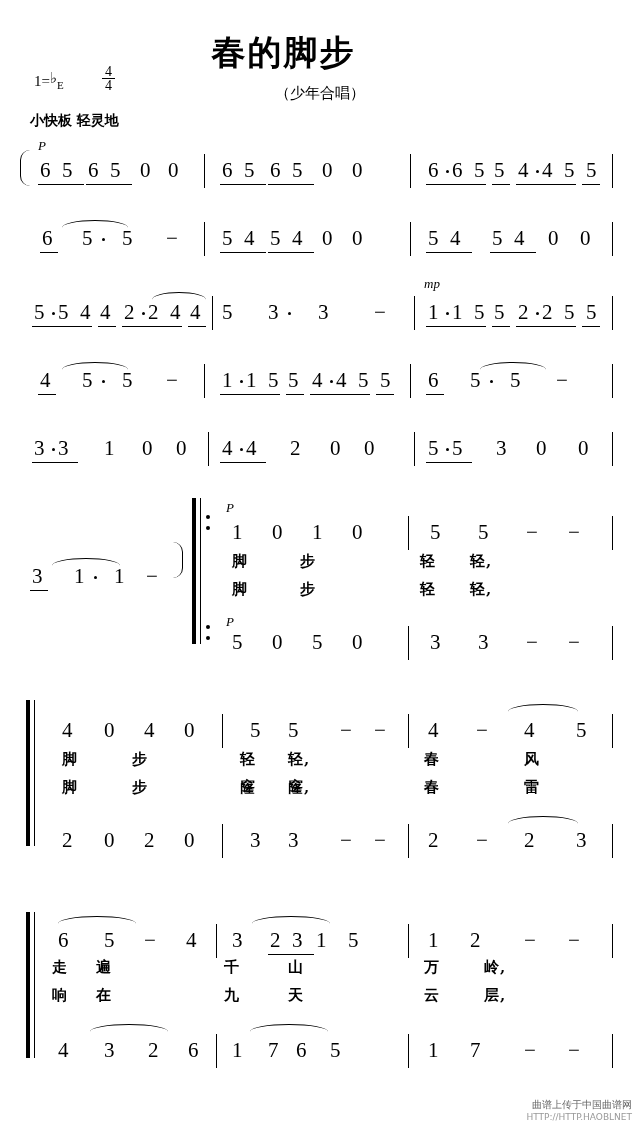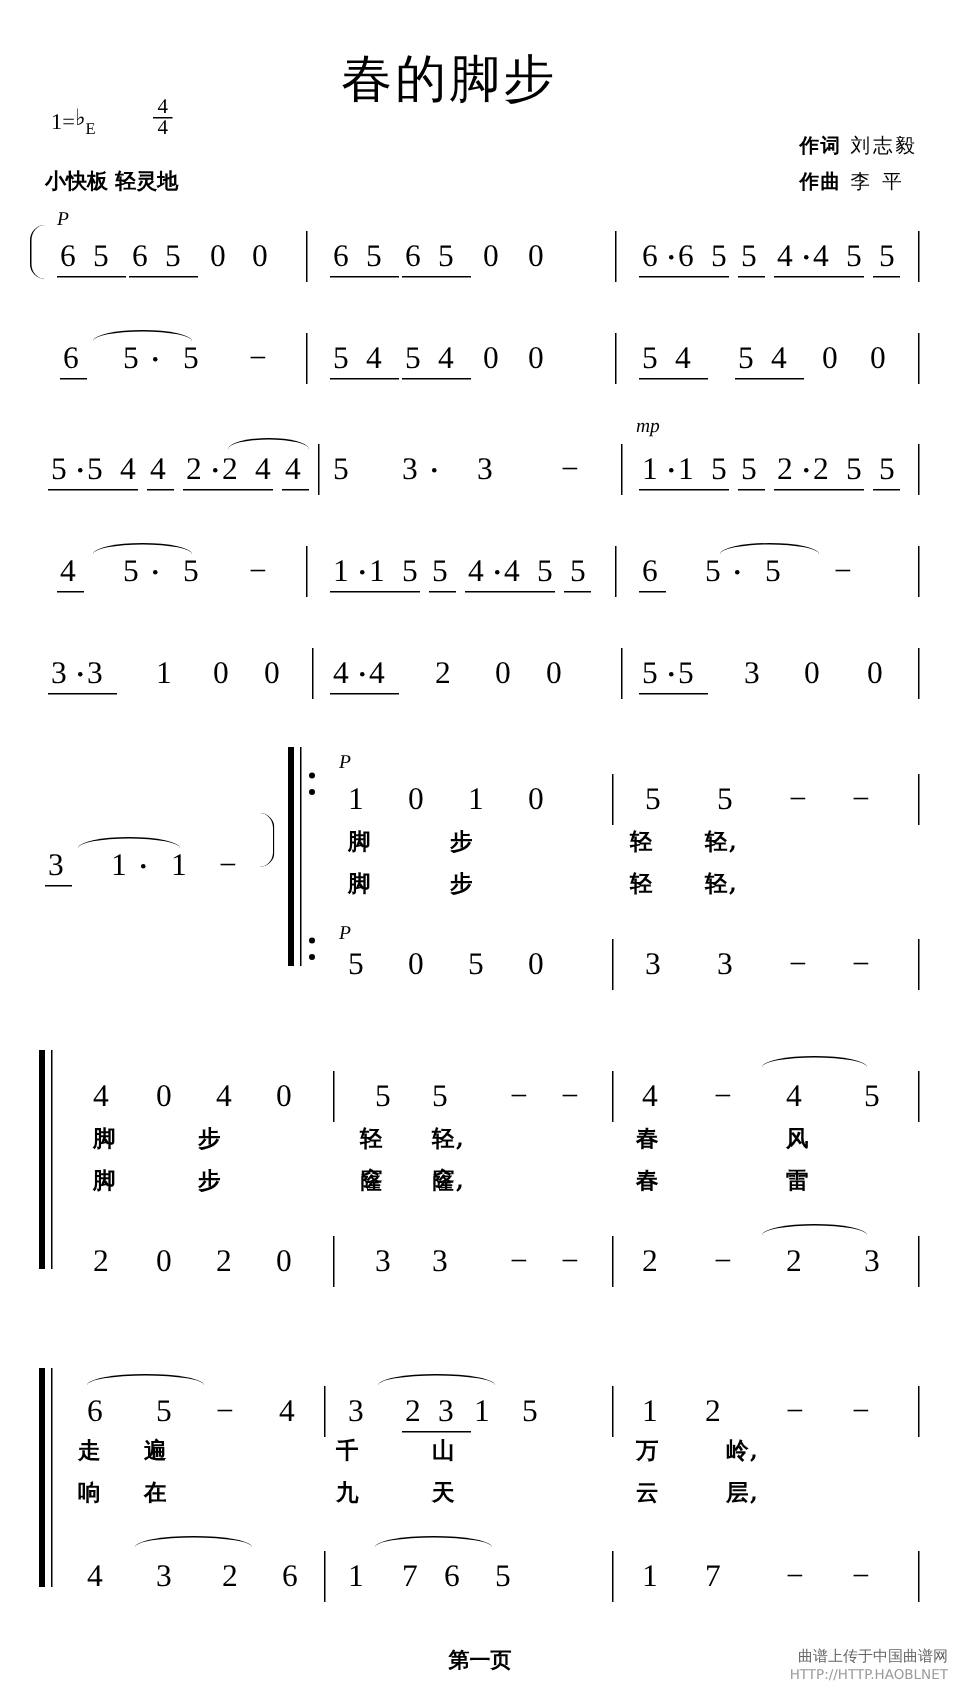--- a/index.html
+++ b/index.html
@@ -14,23 +14,23 @@
   .top-bar{
     position:absolute;left:4px;top:4px;
     font-family:"DejaVu Sans", sans-serif;
     font-size:12px;font-weight:bold;color:#d4232a;
     letter-spacing:0px;white-space:nowrap;
   }
   .top-bar .url{color:#d4232a;}
 
   
   .title{
-    position:absolute;left:16px;top:30px;width:567px;text-align:center;
+    position:absolute;left:0;top:30px;width:567px;text-align:center;
     font-family:"DejaVu Serif", serif;
-    font-size:34px;font-weight:normal;letter-spacing:2px;
+    font-size:34px;font-weight:bold;letter-spacing:2px;
   }
   .subtitle{
     position:absolute;left:0;top:84px;width:640px;text-align:center;
     font-family:"DejaVu Serif", serif;font-size:15px;
   }
 
   
   .keysig{
     position:absolute;left:34px;top:72px;
     font-family:"Liberation Serif", serif;font-size:15px;
@@ -97,39 +97,32 @@
   }
   .foot-r .l2{color:#999;font-size:9px;}
 </style>
 </head>
 <body>
 
 <div class="page">
 
 
   <div class="title">春的脚步</div>
+  <div class="subtitle">（少年合唱）</div>
 
   <div class="keysig">
     <span>1=</span><span class="flat">♭</span><span class="sub">E</span>
   </div>
   <div class="meter">
     <span class="num">4</span>
     <span class="bar"></span>
     <span class="num">4</span>
   </div>
   <div class="tempo">小快板 轻灵地</div>
 
-  <div class="credits">
-    <div>
-      <span class="lbl">作词</span><span class="nm">刘志毅</span>
-    </div>
-    <div>
-      <span class="lbl">作曲</span><span class="nm">李 平</span>
-    </div>
-  </div>
 
   <div class="sysbar" style="left:22px;top:150px;height:0;"></div>
   <div style="position:absolute;left:20px;top:150px;width:10px;height:36px;border-left:1.5px solid #000;border-top-left-radius:10px;border-bottom-left-radius:10px;"></div>
   <div class="dyn" style="left:38px;top:138px;">P</div>
 
   <div class="row" style="top:150px;">
     <div class="notes">
       <span class="n" style="left:40px;">6</span>
       <span class="n" style="left:62px;">5</span>
       <span class="n" style="left:88px;">6</span>
@@ -496,19 +489,18 @@
       <span class="n" style="left:428px;">1</span>
       <span class="n" style="left:470px;">7</span>
       <span class="n" style="left:524px;">−</span>
       <span class="n" style="left:568px;">−</span>
     </div>
     <div class="bl" style="left:216px;top:4px;height:34px;"></div>
     <div class="bl" style="left:408px;top:4px;height:34px;"></div>
     <div class="bl" style="left:612px;top:4px;height:34px;"></div>
   </div>
 
-  <div class="pagelabel">第一页</div>
   <div class="foot-r">
     <div>曲谱上传于中国曲谱网</div>
     <div class="l2">HTTP://HTTP.HAOBLNET</div>
   </div>
 
 </div>
 
 </body></html>

